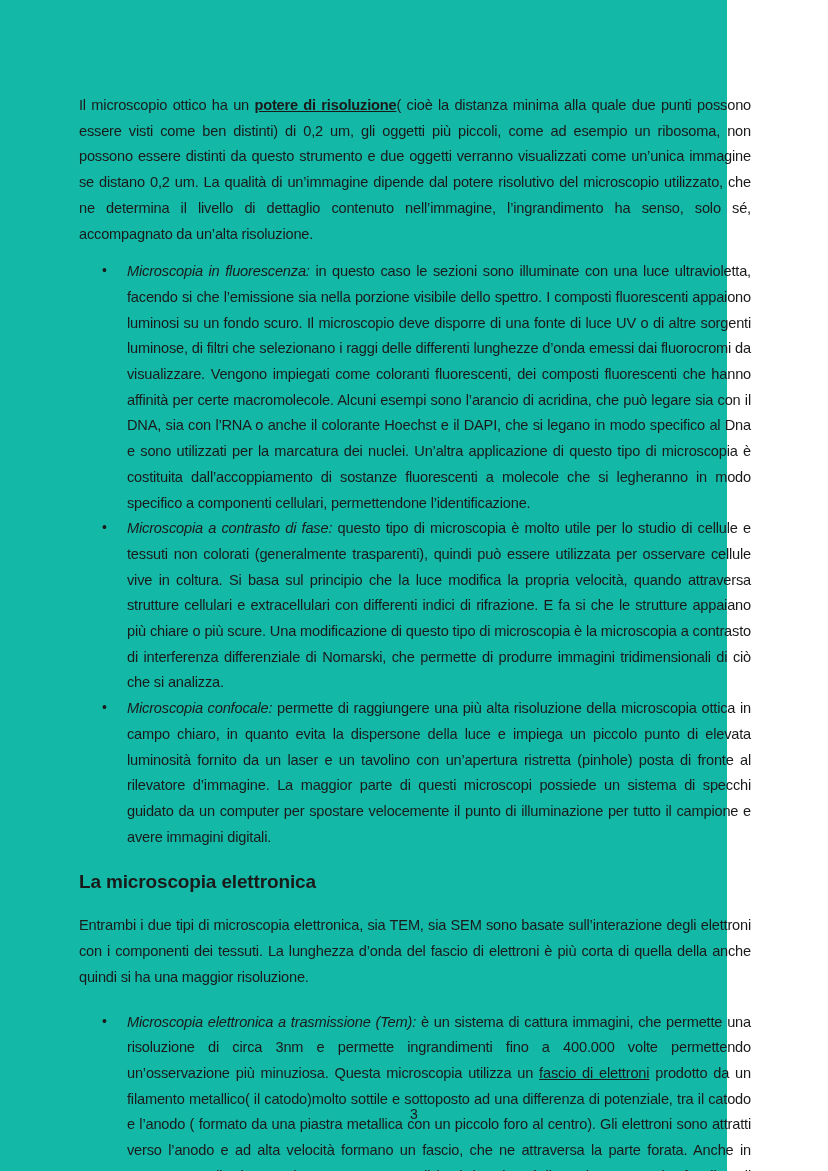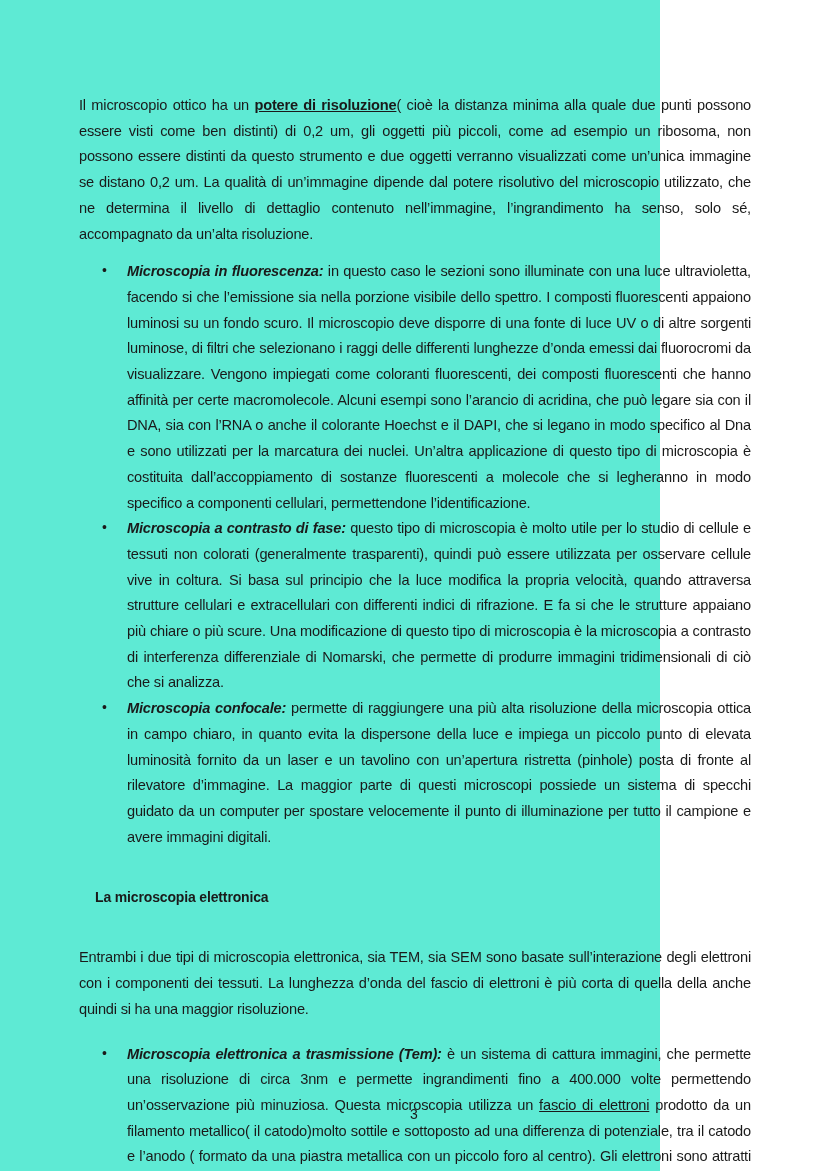--- a/index.html
+++ b/index.html
@@ -9,23 +9,23 @@
   }
   body {
     width: 828px;
     height: 1171px;
     font-family: "Liberation Sans", sans-serif;
     color: #1a1a1a;
     overflow: hidden;
   }
   .page {
     position: relative;
-    width: 660px;
+    width: 727px;
     height: 1171px;
-    background: #5eead4;
+    background: #14b8a6;
     box-sizing: border-box;
   }
   .content {
     position: absolute;
     left: 79px;
     top: 93px;
     width: 672px;
   }
   p.para {
     margin: 0 0 0 0;
@@ -57,29 +57,29 @@
   .bullets li::before {
     content: "\2022";
     position: absolute;
     left: 23px;
     top: -1px;
     font-size: 14px;
     line-height: 25.7px;
     color: #1a1a1a;
   }
   .bullets li .lead {
-    font-weight: bold;
+    font-weight: normal;
     font-style: italic;
   }
   .u { text-decoration: underline; }
   .bu { font-weight: bold; text-decoration: underline; }
 
   h2.heading {
-    margin: 16px;
-    font-size: 14px;
+    margin: 0;
+    font-size: 19px;
     line-height: 25px;
     font-weight: bold;
     letter-spacing: -0.15px;
   }
 
   .pagenum {
     position: absolute;
     left: 0;
     top: 1105px;
     width: 828px;

